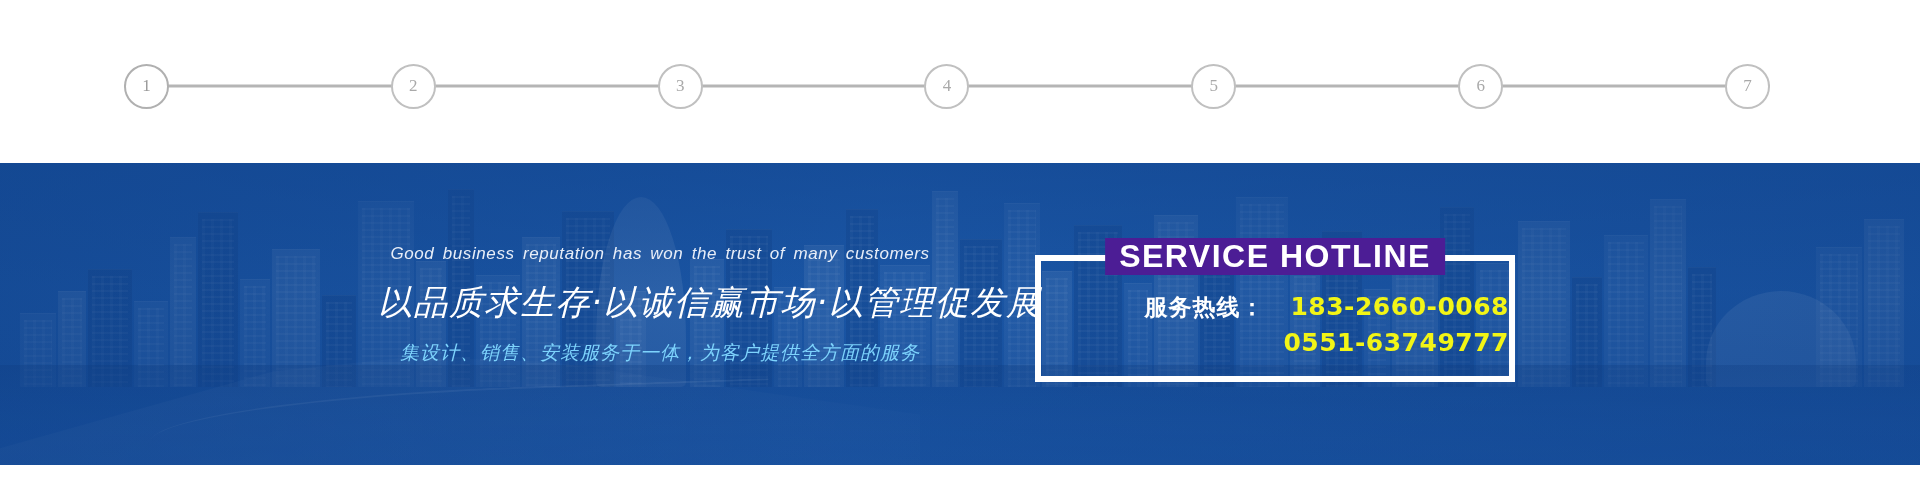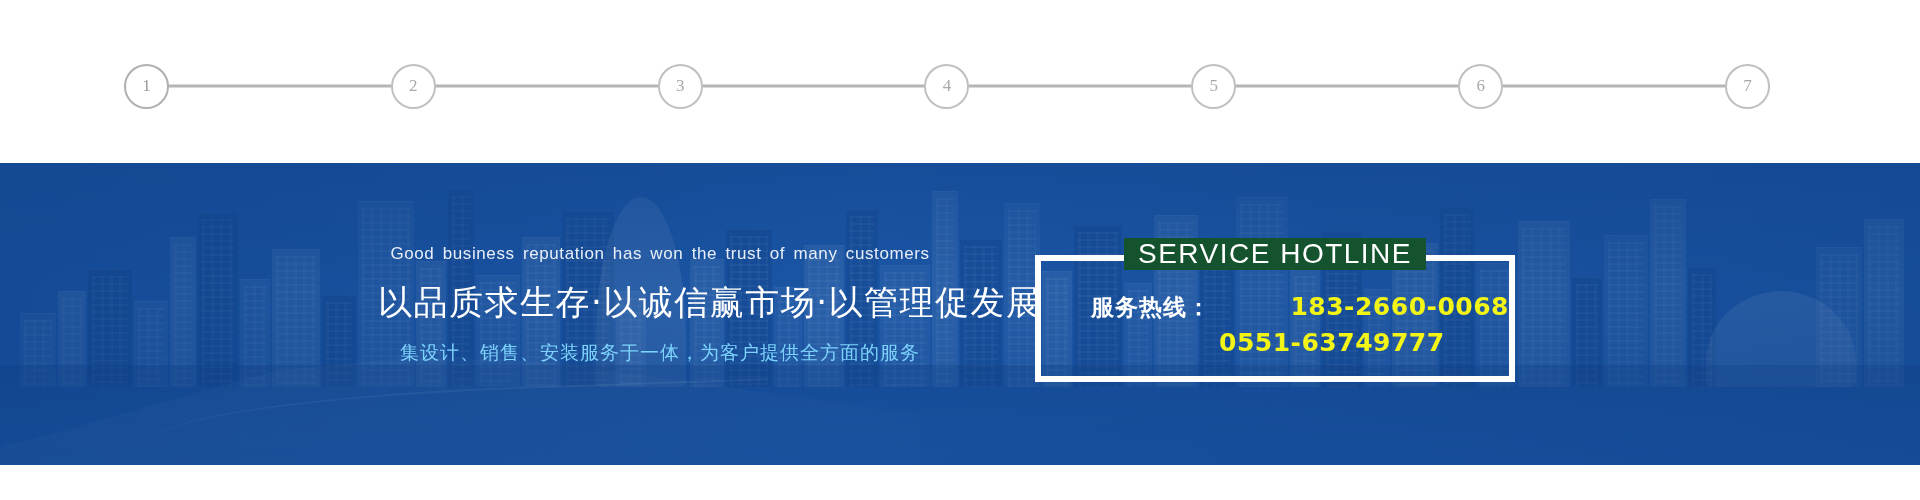--- a/index.html
+++ b/index.html
@@ -117,20 +117,21 @@
     z-index:3;
   }
 
   
   .slogan {
     position:absolute;
     left:360px; top:80px;
     width:600px;
     text-align:center;
     z-index:6;
+    font-style:italic;
   }
   .slogan-en {
     font-size:17px;
     color:#e8eef8;
     letter-spacing:0.6px;
     word-spacing:3px;
     line-height:1.3;
     white-space:nowrap;
     font-family:"Liberation Sans","DejaVu Sans",sans-serif;
   }
@@ -160,36 +161,37 @@
     left:1035px; top:92px;
     width:480px; height:127px;
     border:6px solid #ffffff;
     z-index:6;
   }
   .hotline-title {
     position:absolute;
     left:50%; top:-23px;
     transform:translateX(-50%);
     padding:0 14px;
-    background:#14532d;
+    background:#4c1d95;
     color:#ffffff;
-    font-size:28px;
+    font-size:32px;
     letter-spacing:1.5px;
     white-space:nowrap;
     font-family:"Liberation Sans","DejaVu Sans",sans-serif;
+    font-weight:bold;
   }
   .hotline-rows {
     position:absolute;
     left:0; top:28px;
     width:100%;
   }
   .hot-row {
     display:flex;
     align-items:baseline;
-    justify-content:space-between;
+    justify-content:flex-end;
     padding-left:50px;
     line-height:1.45;
     gap:16px;
   }
   .hot-label {
     font-size:23px;
     font-weight:bold;
     color:#ffffff;
     white-space:nowrap;
     letter-spacing:1px;

